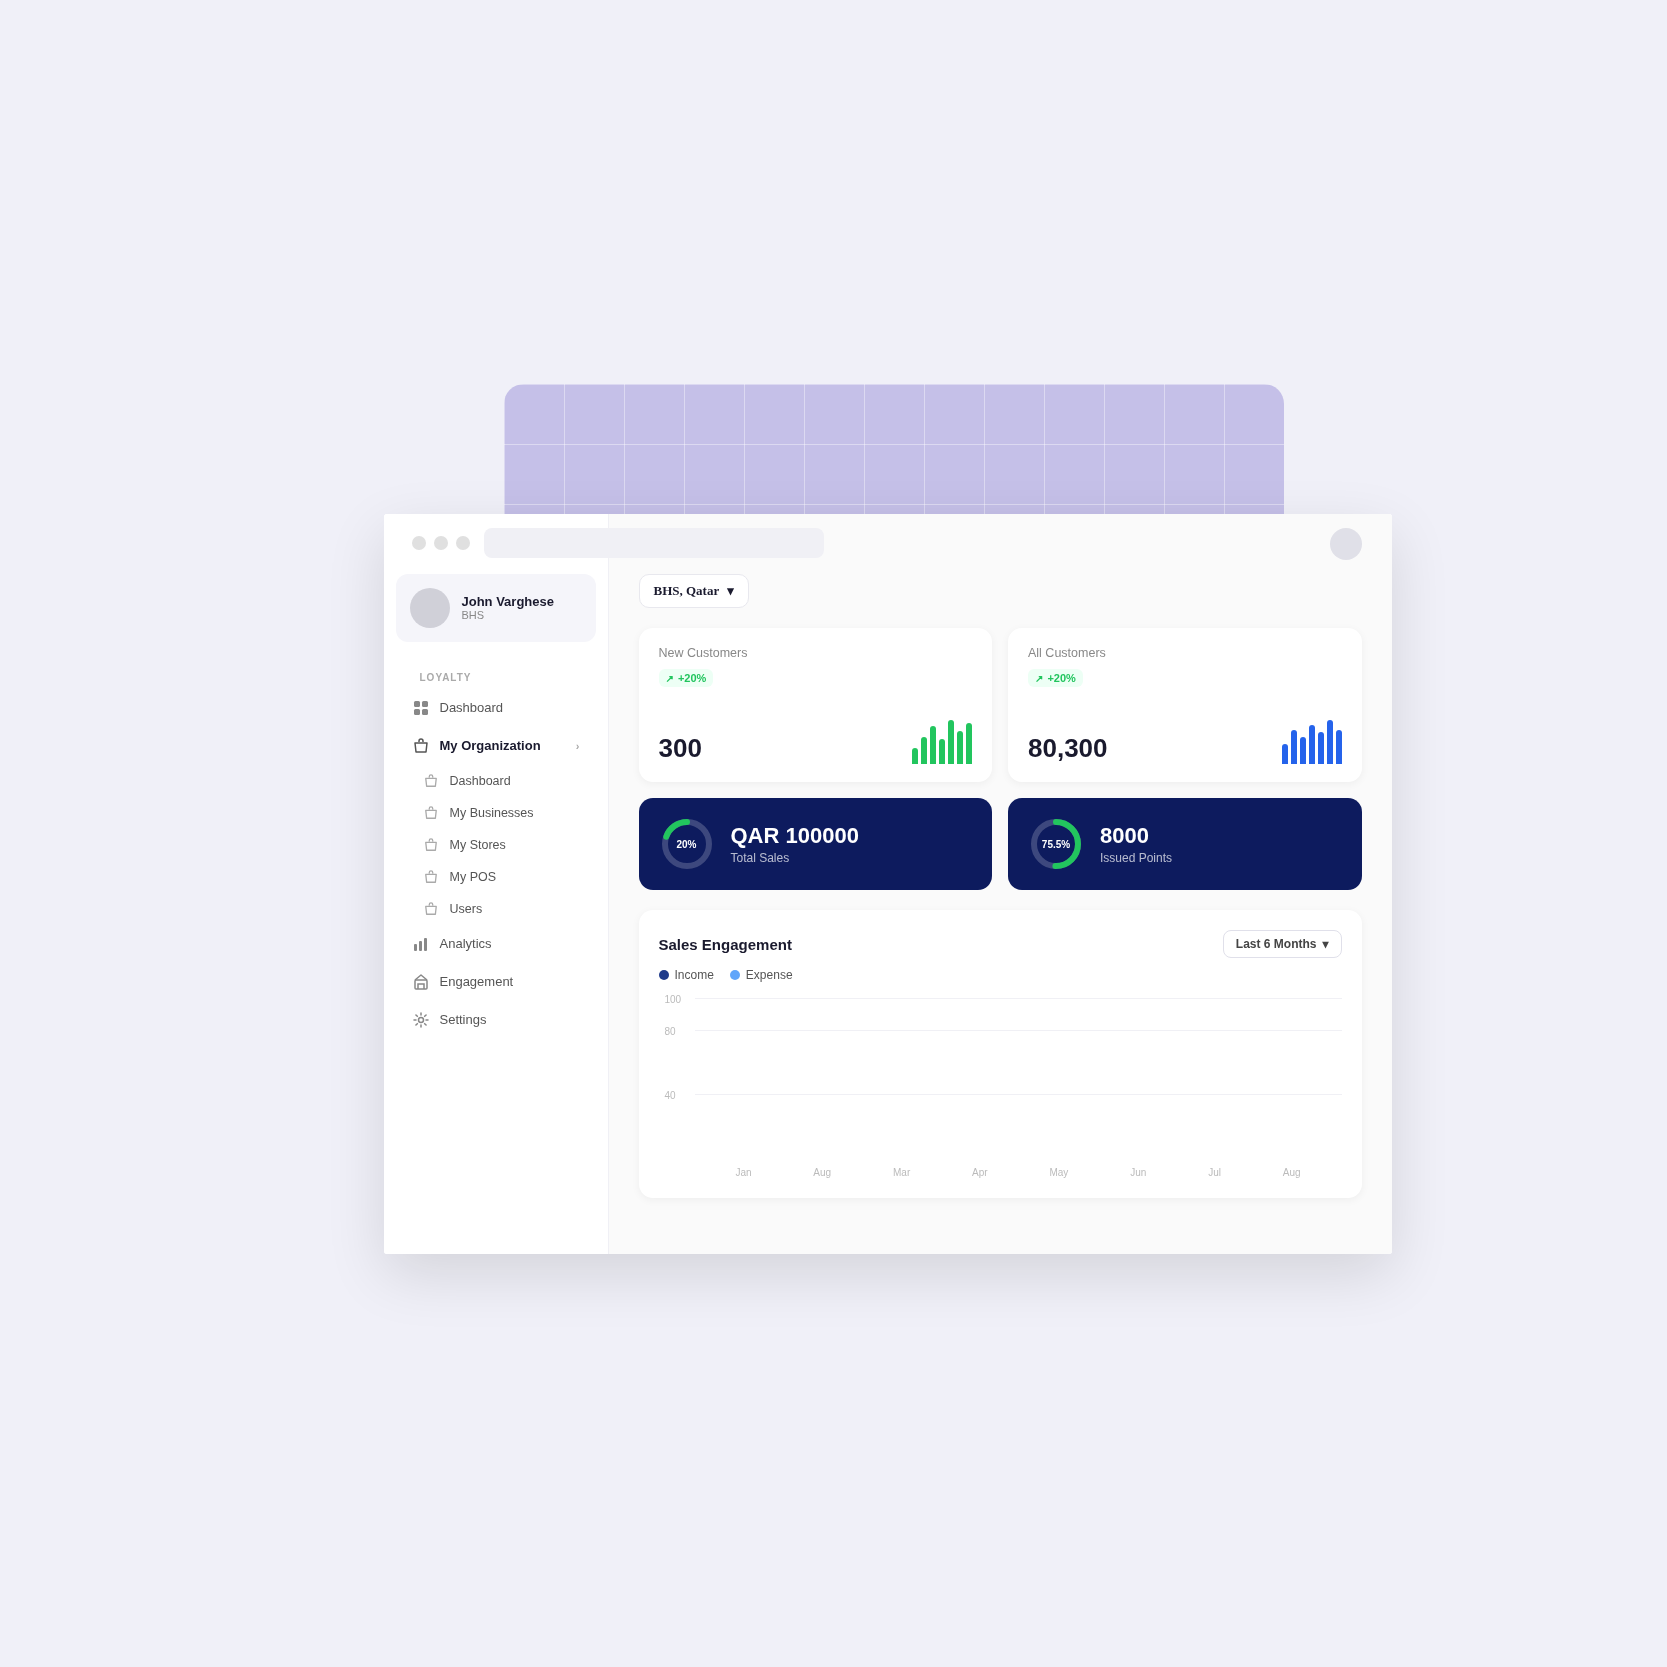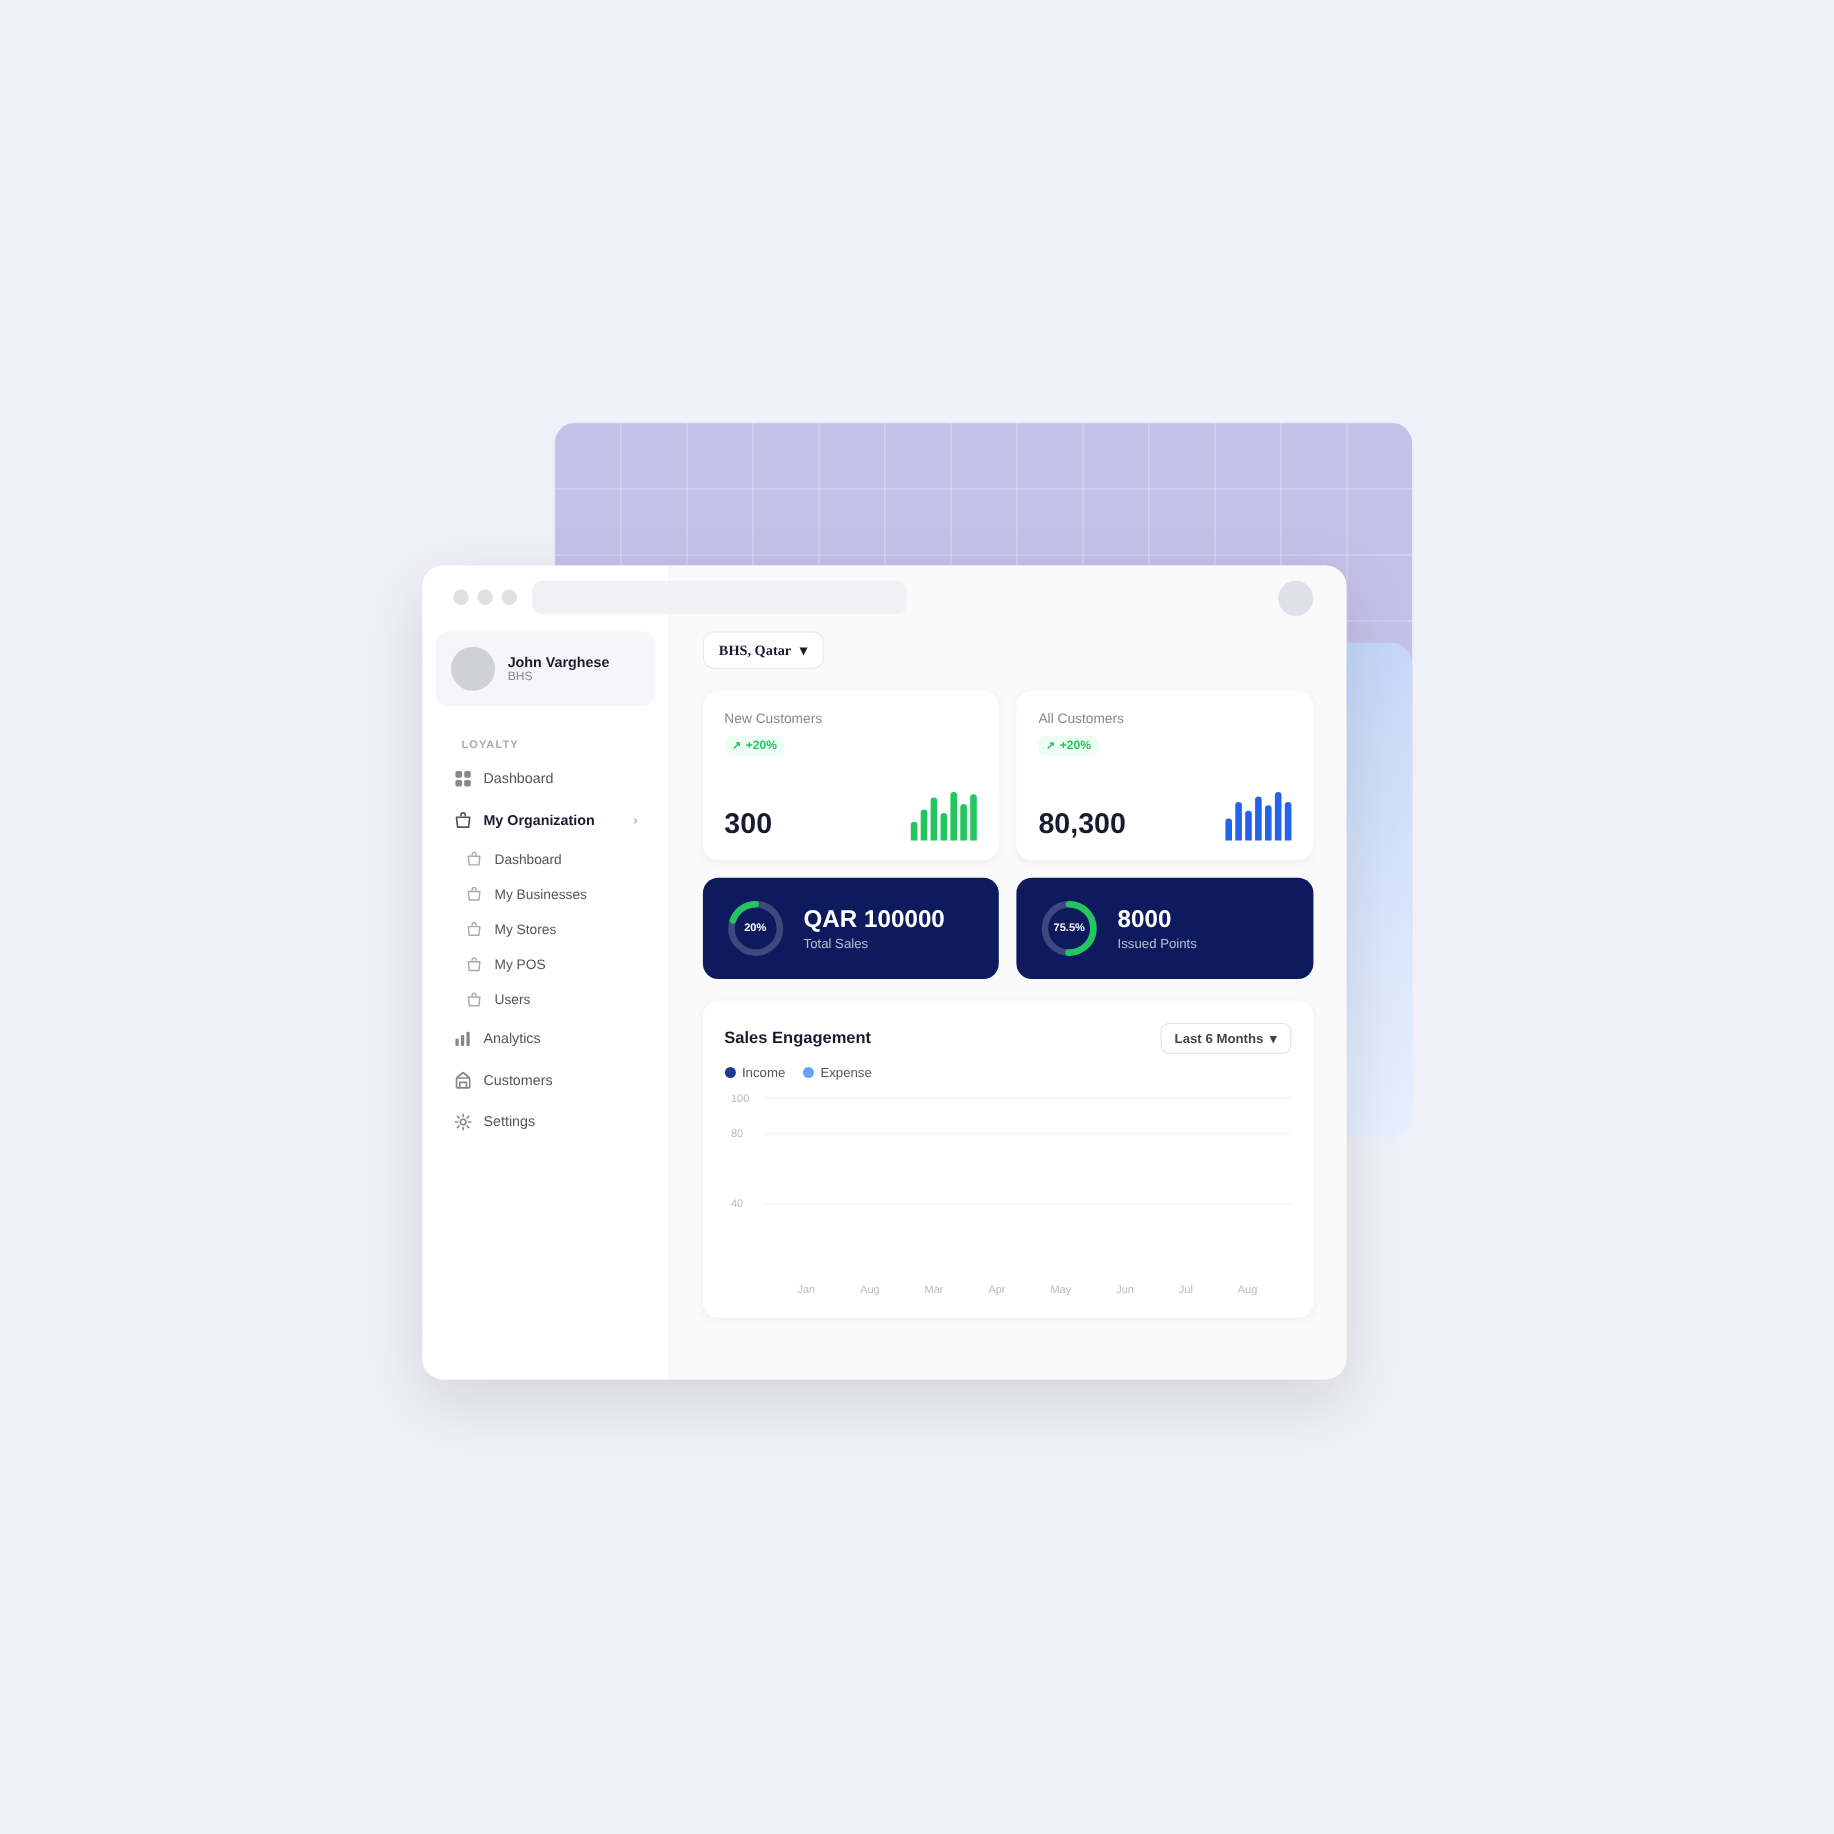--- a/index.html
+++ b/index.html
@@ -39,24 +39,24 @@
       width: 500px;
       height: 450px;
       background: linear-gradient(180deg, #c5d8f8 0%, #e8f0ff 100%);
       border-radius: 20px;
     }
 
     .main-card {
       position: absolute;
       top: 130px;
       left: 0;
-      width: 840px;
+      width: 1008px;
       height: 740px;
       background: #ffffff;
-      border-radius: 19px;
+      border-radius: 3px;
       box-shadow: 0 20px 60px rgba(0,0,0,0.12);
       display: flex;
       flex-direction: row;
       overflow: hidden;
     }
 
     
     .traffic-lights {
       position: absolute;
       top: 22px;
@@ -553,21 +553,21 @@
       </div>
 
       <div class="nav-item">
         <div class="nav-item-icon">
           <svg width="16" height="16" viewBox="0 0 16 16" fill="none">
             <rect x="2" y="6" width="12" height="9" rx="1" stroke="#888" stroke-width="1.5"></rect>
             <path d="M5 15V10h6v5" stroke="#888" stroke-width="1.5"></path>
             <path d="M2 6l6-5 6 5" stroke="#888" stroke-width="1.5" stroke-linejoin="round"></path>
           </svg>
         </div>
-        <span>Customers</span>
+        <span>Engagement</span>
       </div>
 
       <div class="nav-item">
         <div class="nav-item-icon">
           <svg width="16" height="16" viewBox="0 0 16 16" fill="none">
             <circle cx="8" cy="8" r="2.5" stroke="#888" stroke-width="1.5"></circle>
             <path d="M8 1v2M8 13v2M1 8h2M13 8h2M2.93 2.93l1.41 1.41M11.66 11.66l1.41 1.41M2.93 13.07l1.41-1.41M11.66 4.34l1.41-1.41" stroke="#888" stroke-width="1.5" stroke-linecap="round"></path>
           </svg>
         </div>
         <span>Settings</span>

